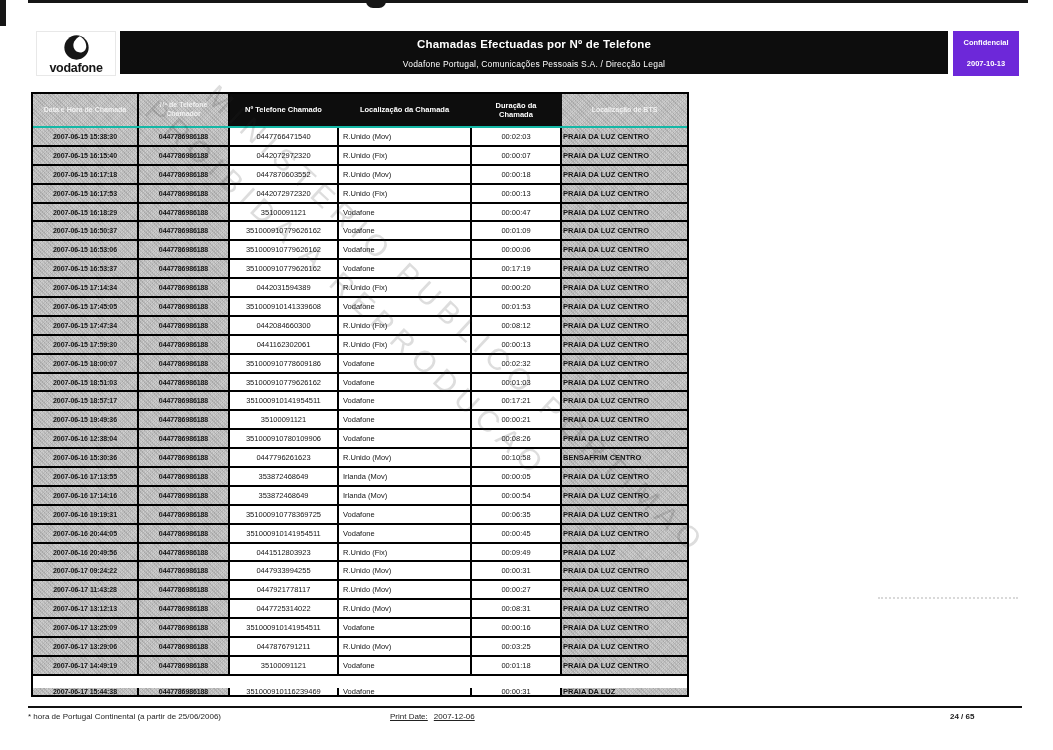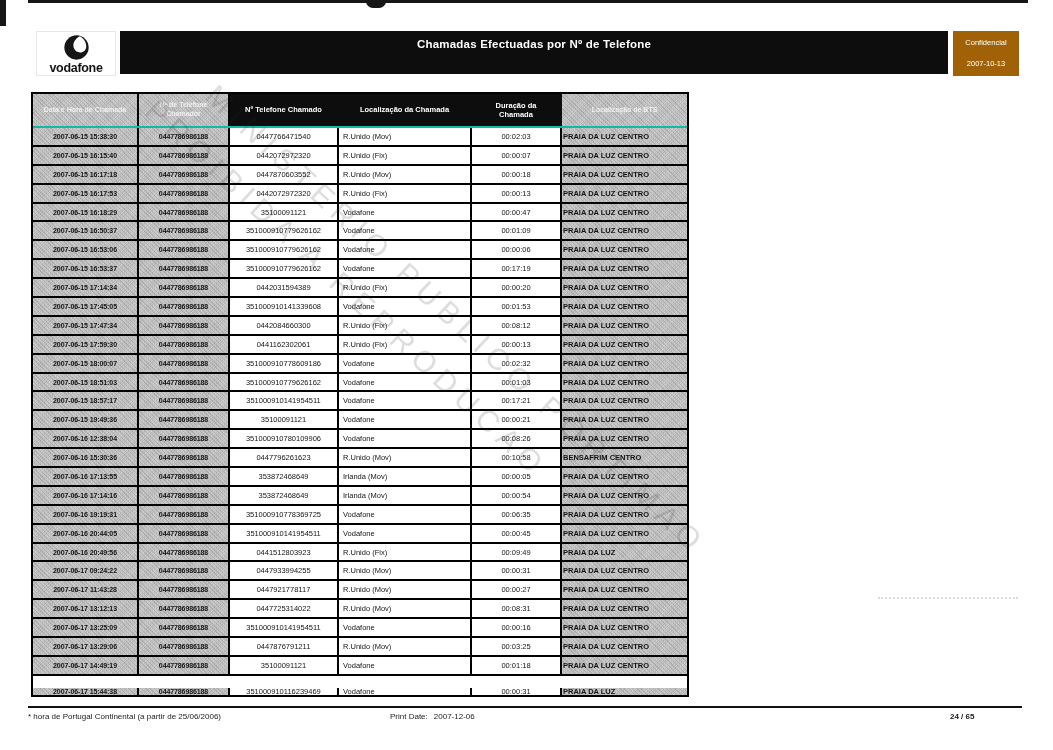--- a/index.html
+++ b/index.html
@@ -23,23 +23,23 @@
   }
   .logo-mark { width:27px; height:27px; display:block; }
   .logo-word { font-size:12.5px; font-weight:700; color:#141414; letter-spacing:-0.3px; line-height:14px; }
   .title-bar {
     position:absolute; left:120px; top:31px; width:828px; height:43px; background:#0d0d0d;
     color:#fff; text-align:center; padding-top:7px;
   }
   .title-bar .t1 { font-size:11.5px; font-weight:700; letter-spacing:0.2px; }
   .title-bar .t2 { font-size:8.5px; margin-top:9px; letter-spacing:0.2px; }
   .conf-box {
-    position:absolute; left:953px; top:31px; width:66px; height:45px; background:#a16207;
+    position:absolute; left:953px; top:31px; width:66px; height:45px; background:#6d28d9;
     color:#fff; display:flex; flex-direction:column; justify-content:space-between;
-    align-items:center; padding:7px 0 8px 0; font-size:7.5px; font-weight:400;
+    align-items:center; padding:7px 0 8px 0; font-size:7.5px; font-weight:700;
   }
   
   .speckle {
     background-color:#c7c7c7;
     background-image:
       repeating-linear-gradient(45deg,  rgba(0,0,0,.10) 0 1px, transparent 1px 3px),
       repeating-linear-gradient(-45deg, rgba(0,0,0,.07) 0 1px, transparent 1px 2px),
       repeating-linear-gradient(90deg,  rgba(255,255,255,.14) 0 1px, transparent 1px 2px);
   }
   
@@ -66,21 +66,21 @@
   
   .watermark {
     position:absolute; left:228px; top:72px; transform:rotate(43deg); transform-origin:0 0;
     color:rgba(45,45,45,.16); font-size:30px; letter-spacing:7px; white-space:nowrap;
     pointer-events:none; z-index:5; line-height:52px;
   }
   .watermark .wm2 { margin-left:-34px; }
   
   .footer-line { position:absolute; left:28px; top:706px; width:994px; height:2px; background:#111; }
   .footnote   { position:absolute; left:28px;  top:712px; font-size:8px; color:#222; }
-  .print-date { position:absolute; left:390px; top:712px; font-size:8px; color:#222; }
+  .print-date { position:absolute; left:390px; top:712px; font-size:8px; color:#222;text-decoration:underline; }
   .print-date .v { margin-left:6px; }
   .page-num   { position:absolute; left:950px; top:712px; width:70px; font-size:8px; font-weight:600; color:#222; }
 </style>
 </head>
 <body>
 
 <div id="page">
 
   <div class="art art-topline"></div>
   <div class="art art-blob"></div>
@@ -90,20 +90,21 @@
   <div class="logo-box">
     <svg class="logo-mark" viewBox="0 0 40 40" aria-hidden="true">
       <circle cx="20" cy="20" r="18" fill="#161616"></circle>
       <path d="M25 3.5 C17.5 7.5 14 14 15.8 20 C17.2 24.6 21 27.3 25.4 27.3 C30.6 27.3 34.4 23.4 34.4 18.4 C34.4 11.6 29.8 6 25 3.5 Z" fill="#ffffff"></path>
     </svg>
     <span class="logo-word">vodafone</span>
   </div>
 
   <div class="title-bar">
     <div class="t1">Chamadas Efectuadas por Nº de Telefone</div>
+    <div class="t2">Vodafone Portugal, Comunicações Pessoais S.A.  /  Direcção Legal</div>
   </div>
 
   <div class="conf-box">
     <span>Confidencial</span>
     <span>2007-10-13</span>
   </div>
 
   <div class="table">
     <div class="thead">
         <div class="th th-gray speckle">

